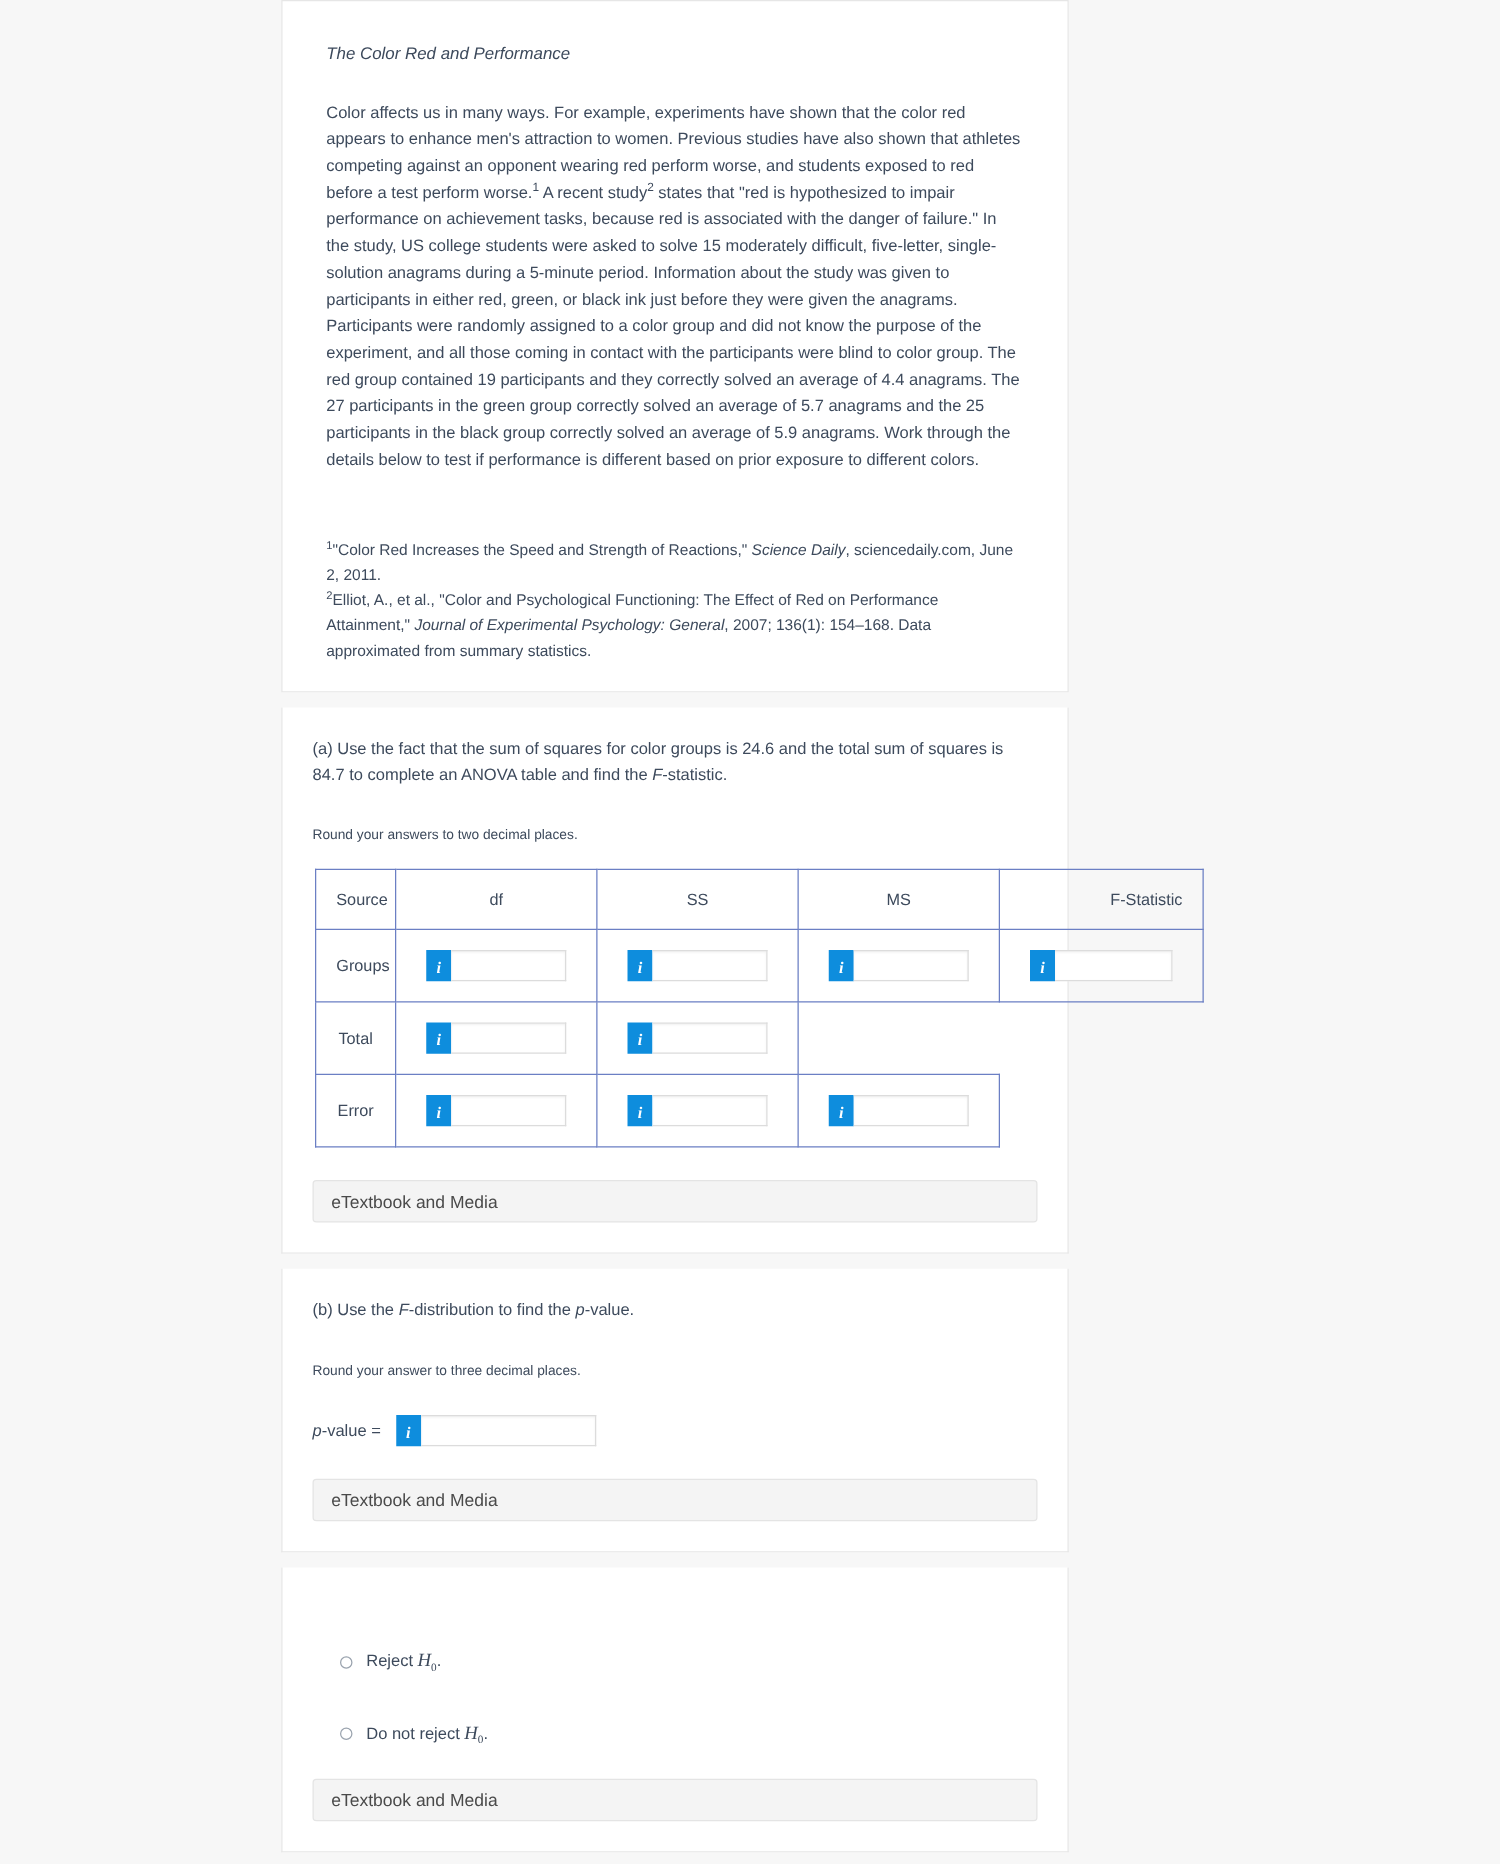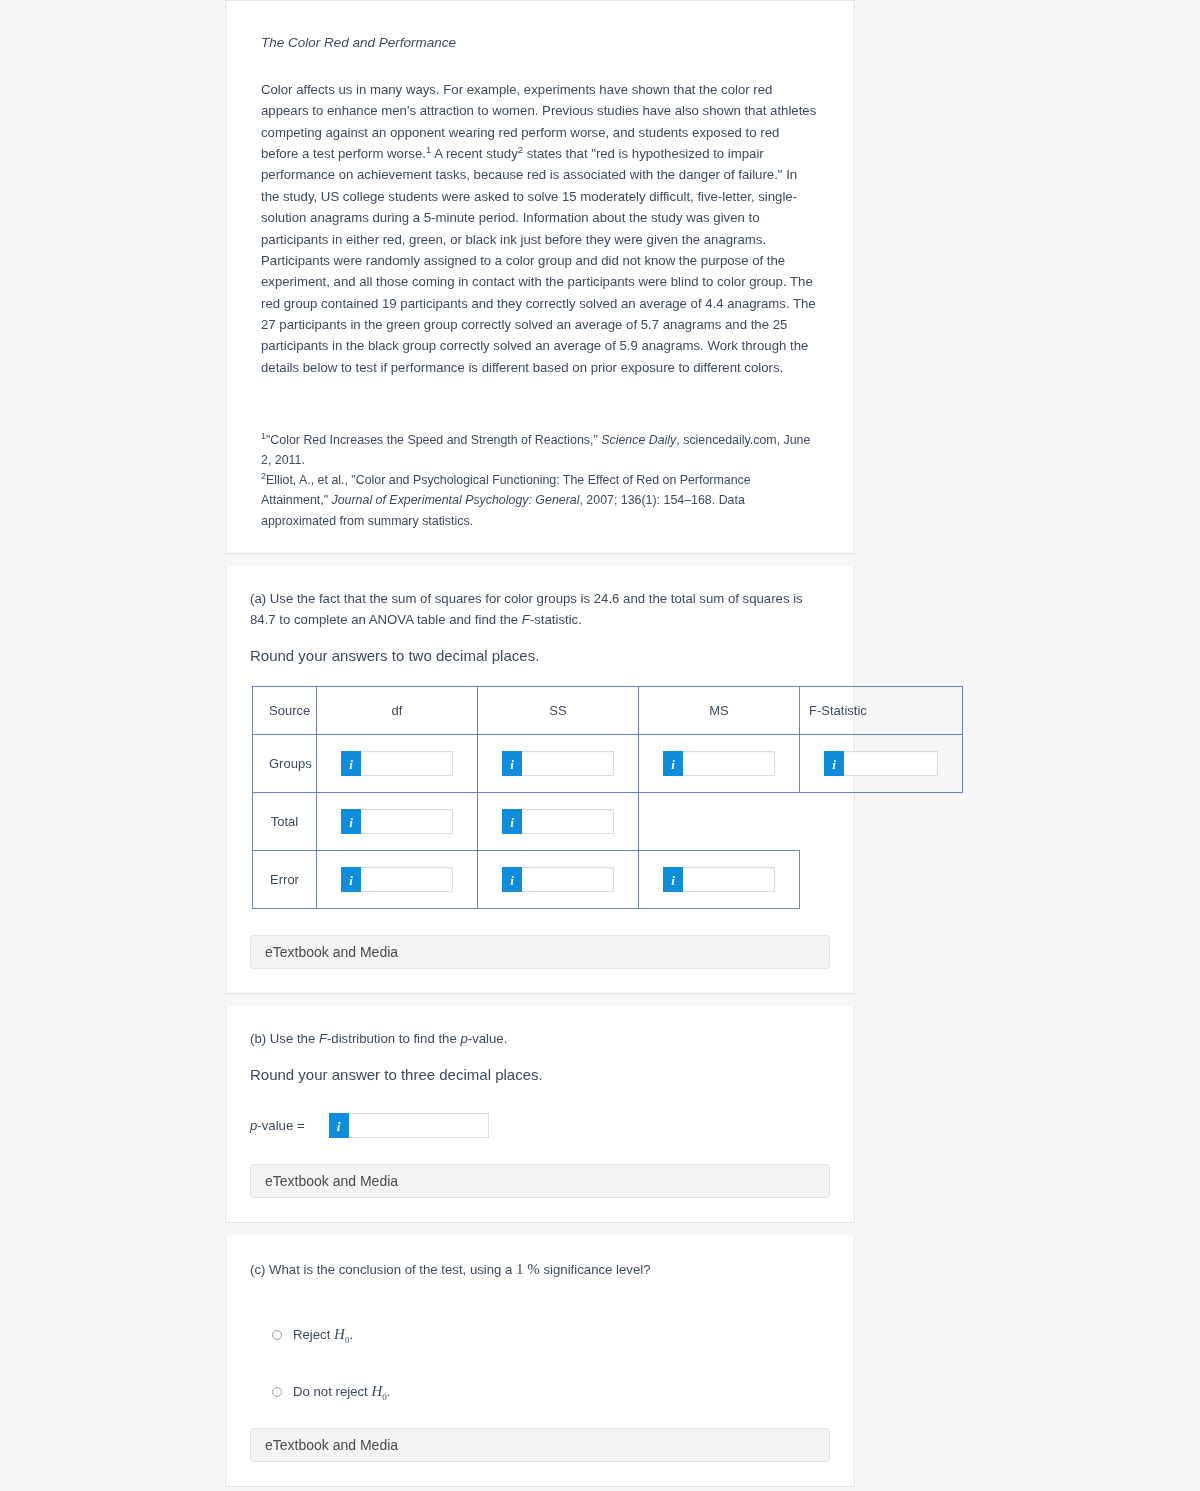--- a/index.html
+++ b/index.html
@@ -64,24 +64,24 @@
   sup { font-size: 0.72em; vertical-align: super; line-height: 0; }
   i.it, .it { font-style: italic; }
 
   .q-text {
     font-size: 13.2px;
     line-height: 1.6;
     color: #3d4a5c;
     margin: 0 0 0 0;
   }
   .q-sub {
-    font-size: 15px;
+    font-size: 11px;
     line-height: 1.6;
     color: #3d4a5c;
-    margin: 14px 0 0 0;
+    margin: 30px 0 0 0;
   }
   .mathserif {
     font-family: "Liberation Serif", "DejaVu Serif", serif;
     font-size: 15px;
     font-style: normal;
   }
   .mathserif-i {
     font-family: "Liberation Serif", "DejaVu Serif", serif;
     font-style: italic;
     font-size: 15px;
@@ -105,21 +105,21 @@
   table.anova th, table.anova td {
     border: 1px solid #6b7fc4;
     padding: 16px;
     height: 43px;
     vertical-align: middle;
     font-weight: normal;
     font-size: 13px;
     color: #3d4a5c;
   }
   table.anova th { text-align: center; }
-  table.anova th.left { text-align: left; padding-left: 9px; }
+  table.anova th.left { text-align: right; padding-left: 9px; }
   table.anova td.rowlabel { text-align: center; font-size: 13px; }
   table.anova td.empty-cell { border: none; }
   table.anova tr.data-row td { height: 43px; }
 
   .cellfield {
     display: flex;
     align-items: center;
     padding: 0 8px;
   }
   .infobtn {
@@ -155,21 +155,21 @@
 
   
   .pvalue-row {
     display: flex;
     align-items: center;
     margin-top: 26px;
   }
   .pvalue-label {
     font-size: 13.2px;
     color: #3d4a5c;
-    margin-right: 24px;
+    margin-right: 12px;
     white-space: nowrap;
   }
   .pvalue-field { display: flex; align-items: center; width: 160px; }
   .pvalue-field .answerbox { height: 25px; }
 
   
   .etext-bar {
     margin-top: 26px;
     background: #f4f4f4;
     border: 1px solid #e4e4e4;
@@ -348,21 +348,20 @@
         <div class="etext-bar">
           <span>eTextbook and Media</span>
         </div>
       </div>
     </div>
 
     <div class="card-gap"></div>
 
     <div class="card">
       <div class="card-inner">
-        <p class="q-text"><span>(c) What is the conclusion of the test, using a </span><span class="mathserif">1 %</span><span> significance level?</span></p>
 
         <div class="options">
           <div class="option-row">
             <span class="radio"></span>
             <span class="option-label"><span>Reject </span><span class="mathserif-i">H</span><span class="mathserif sub0">0</span><span>.</span></span>
           </div>
           <div class="option-row">
             <span class="radio"></span>
             <span class="option-label"><span>Do not reject </span><span class="mathserif-i">H</span><span class="mathserif sub0">0</span><span>.</span></span>
           </div>

